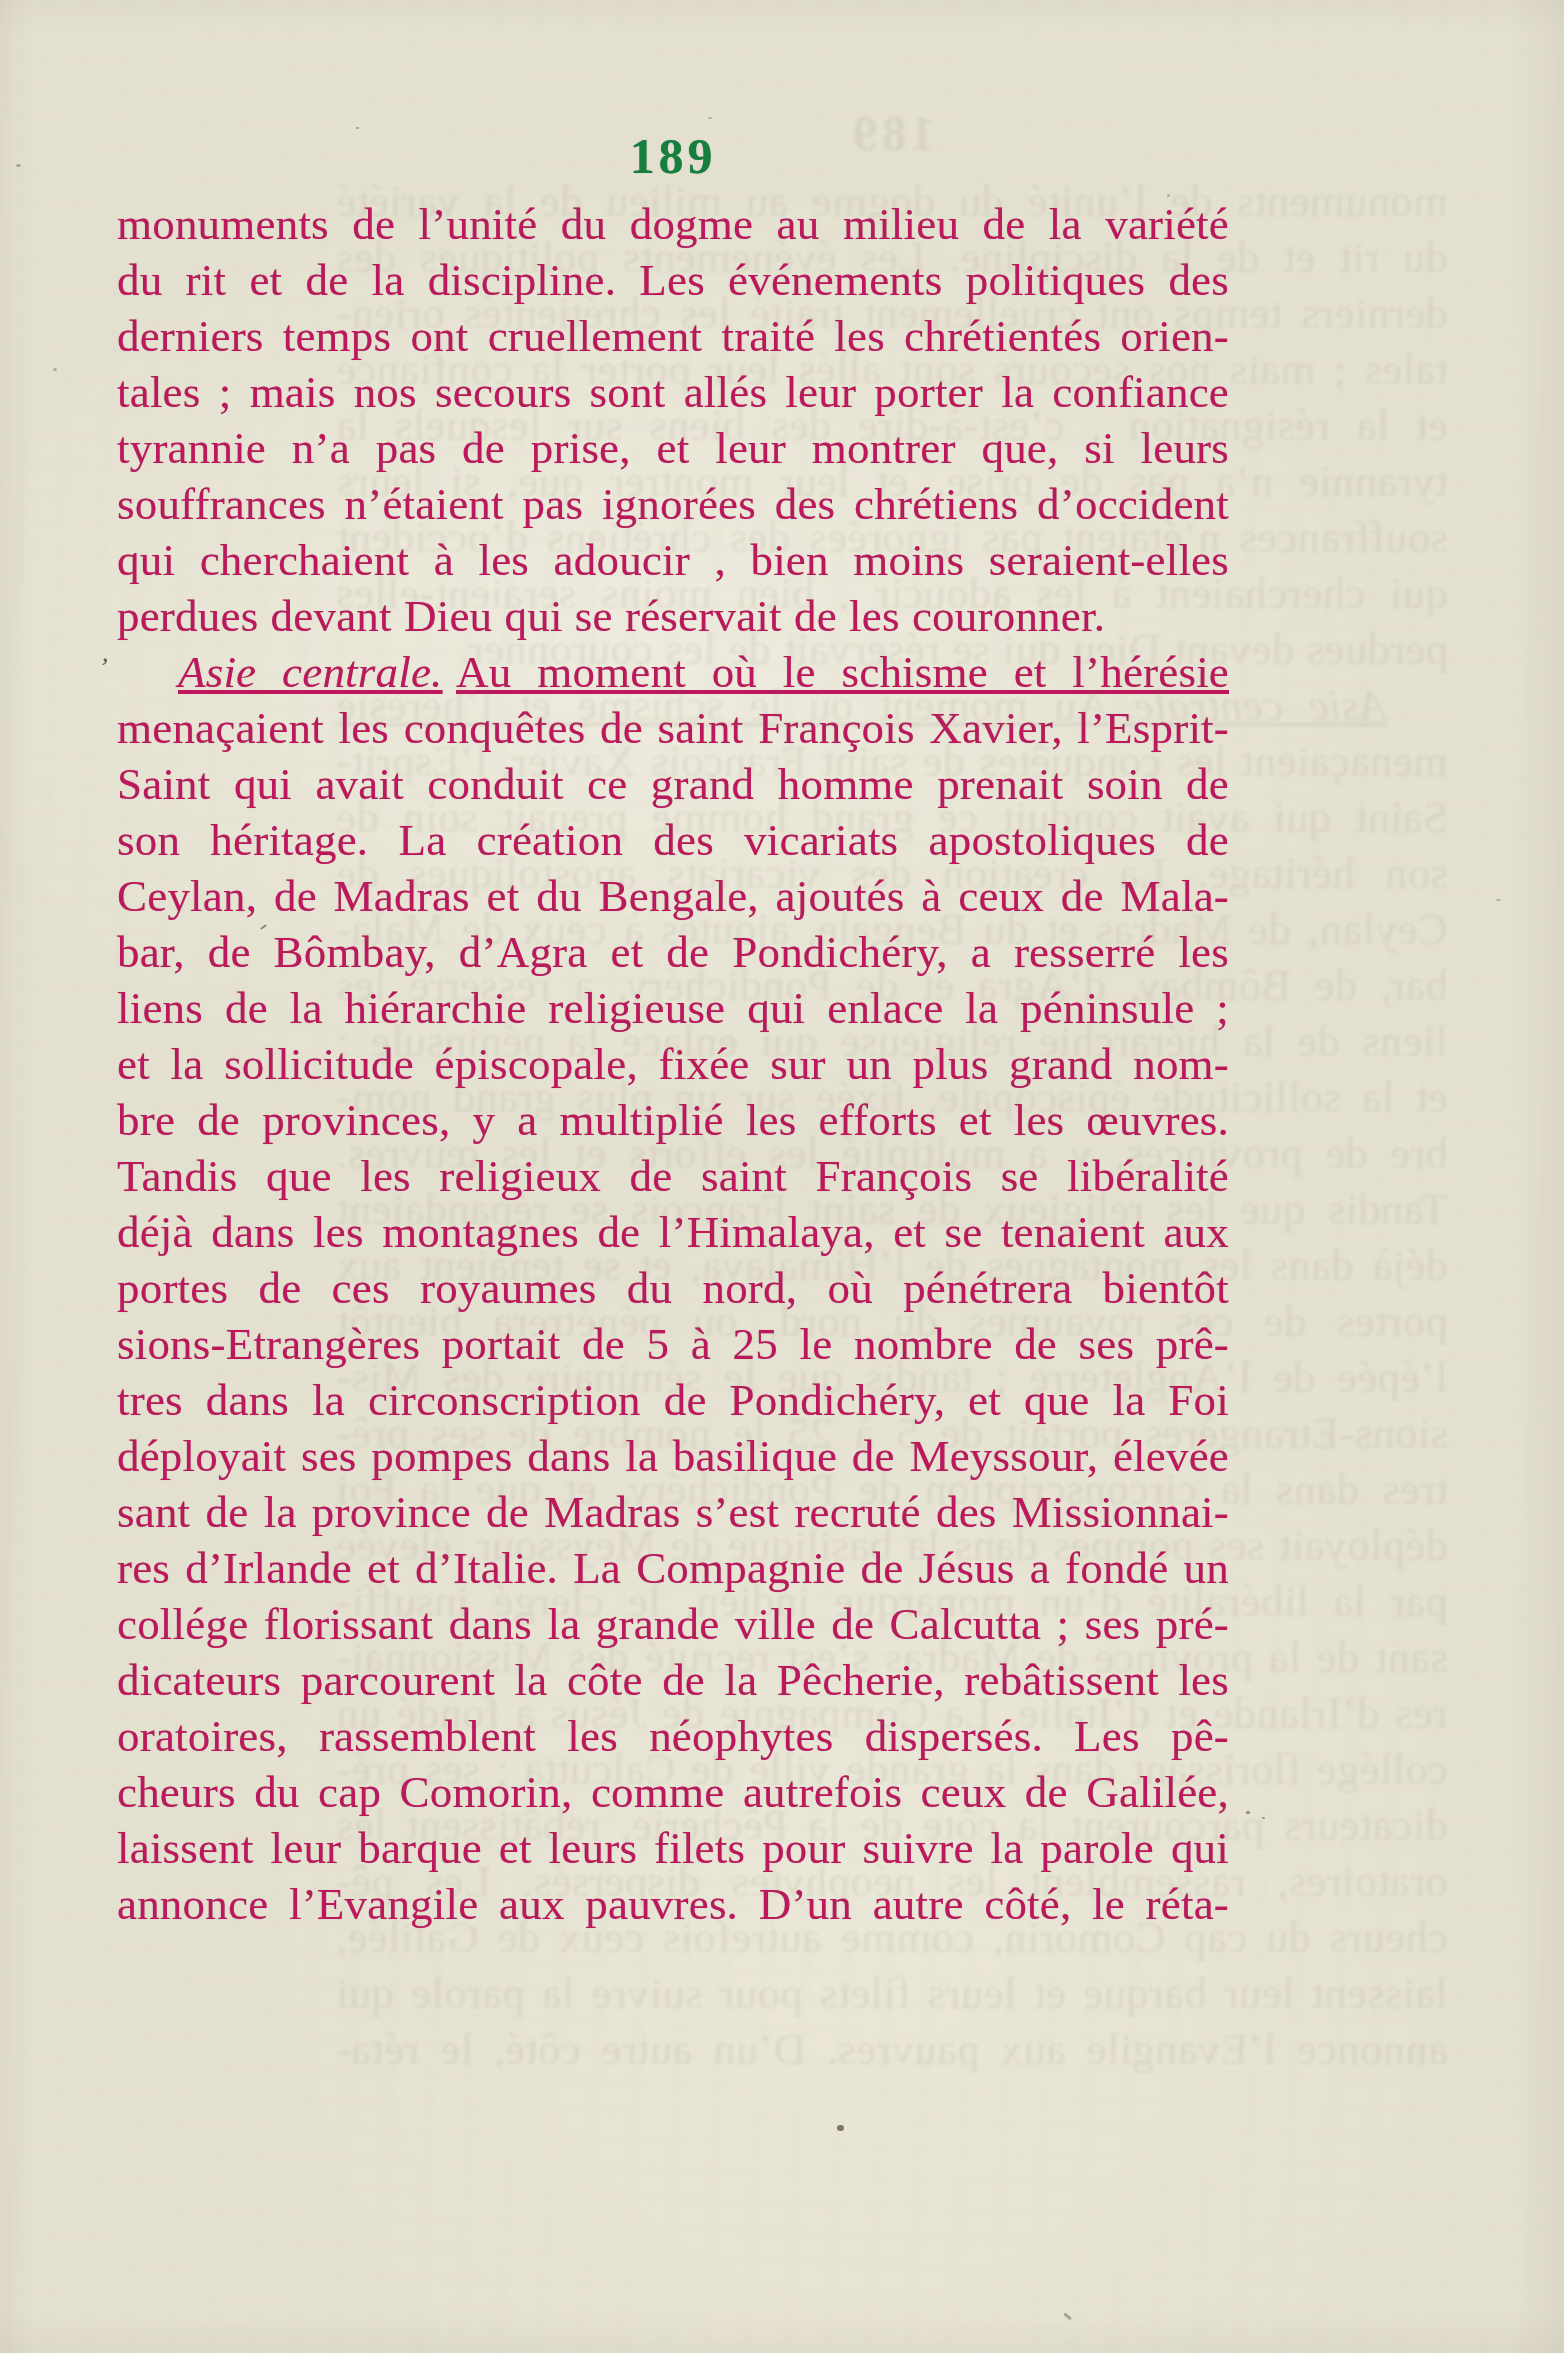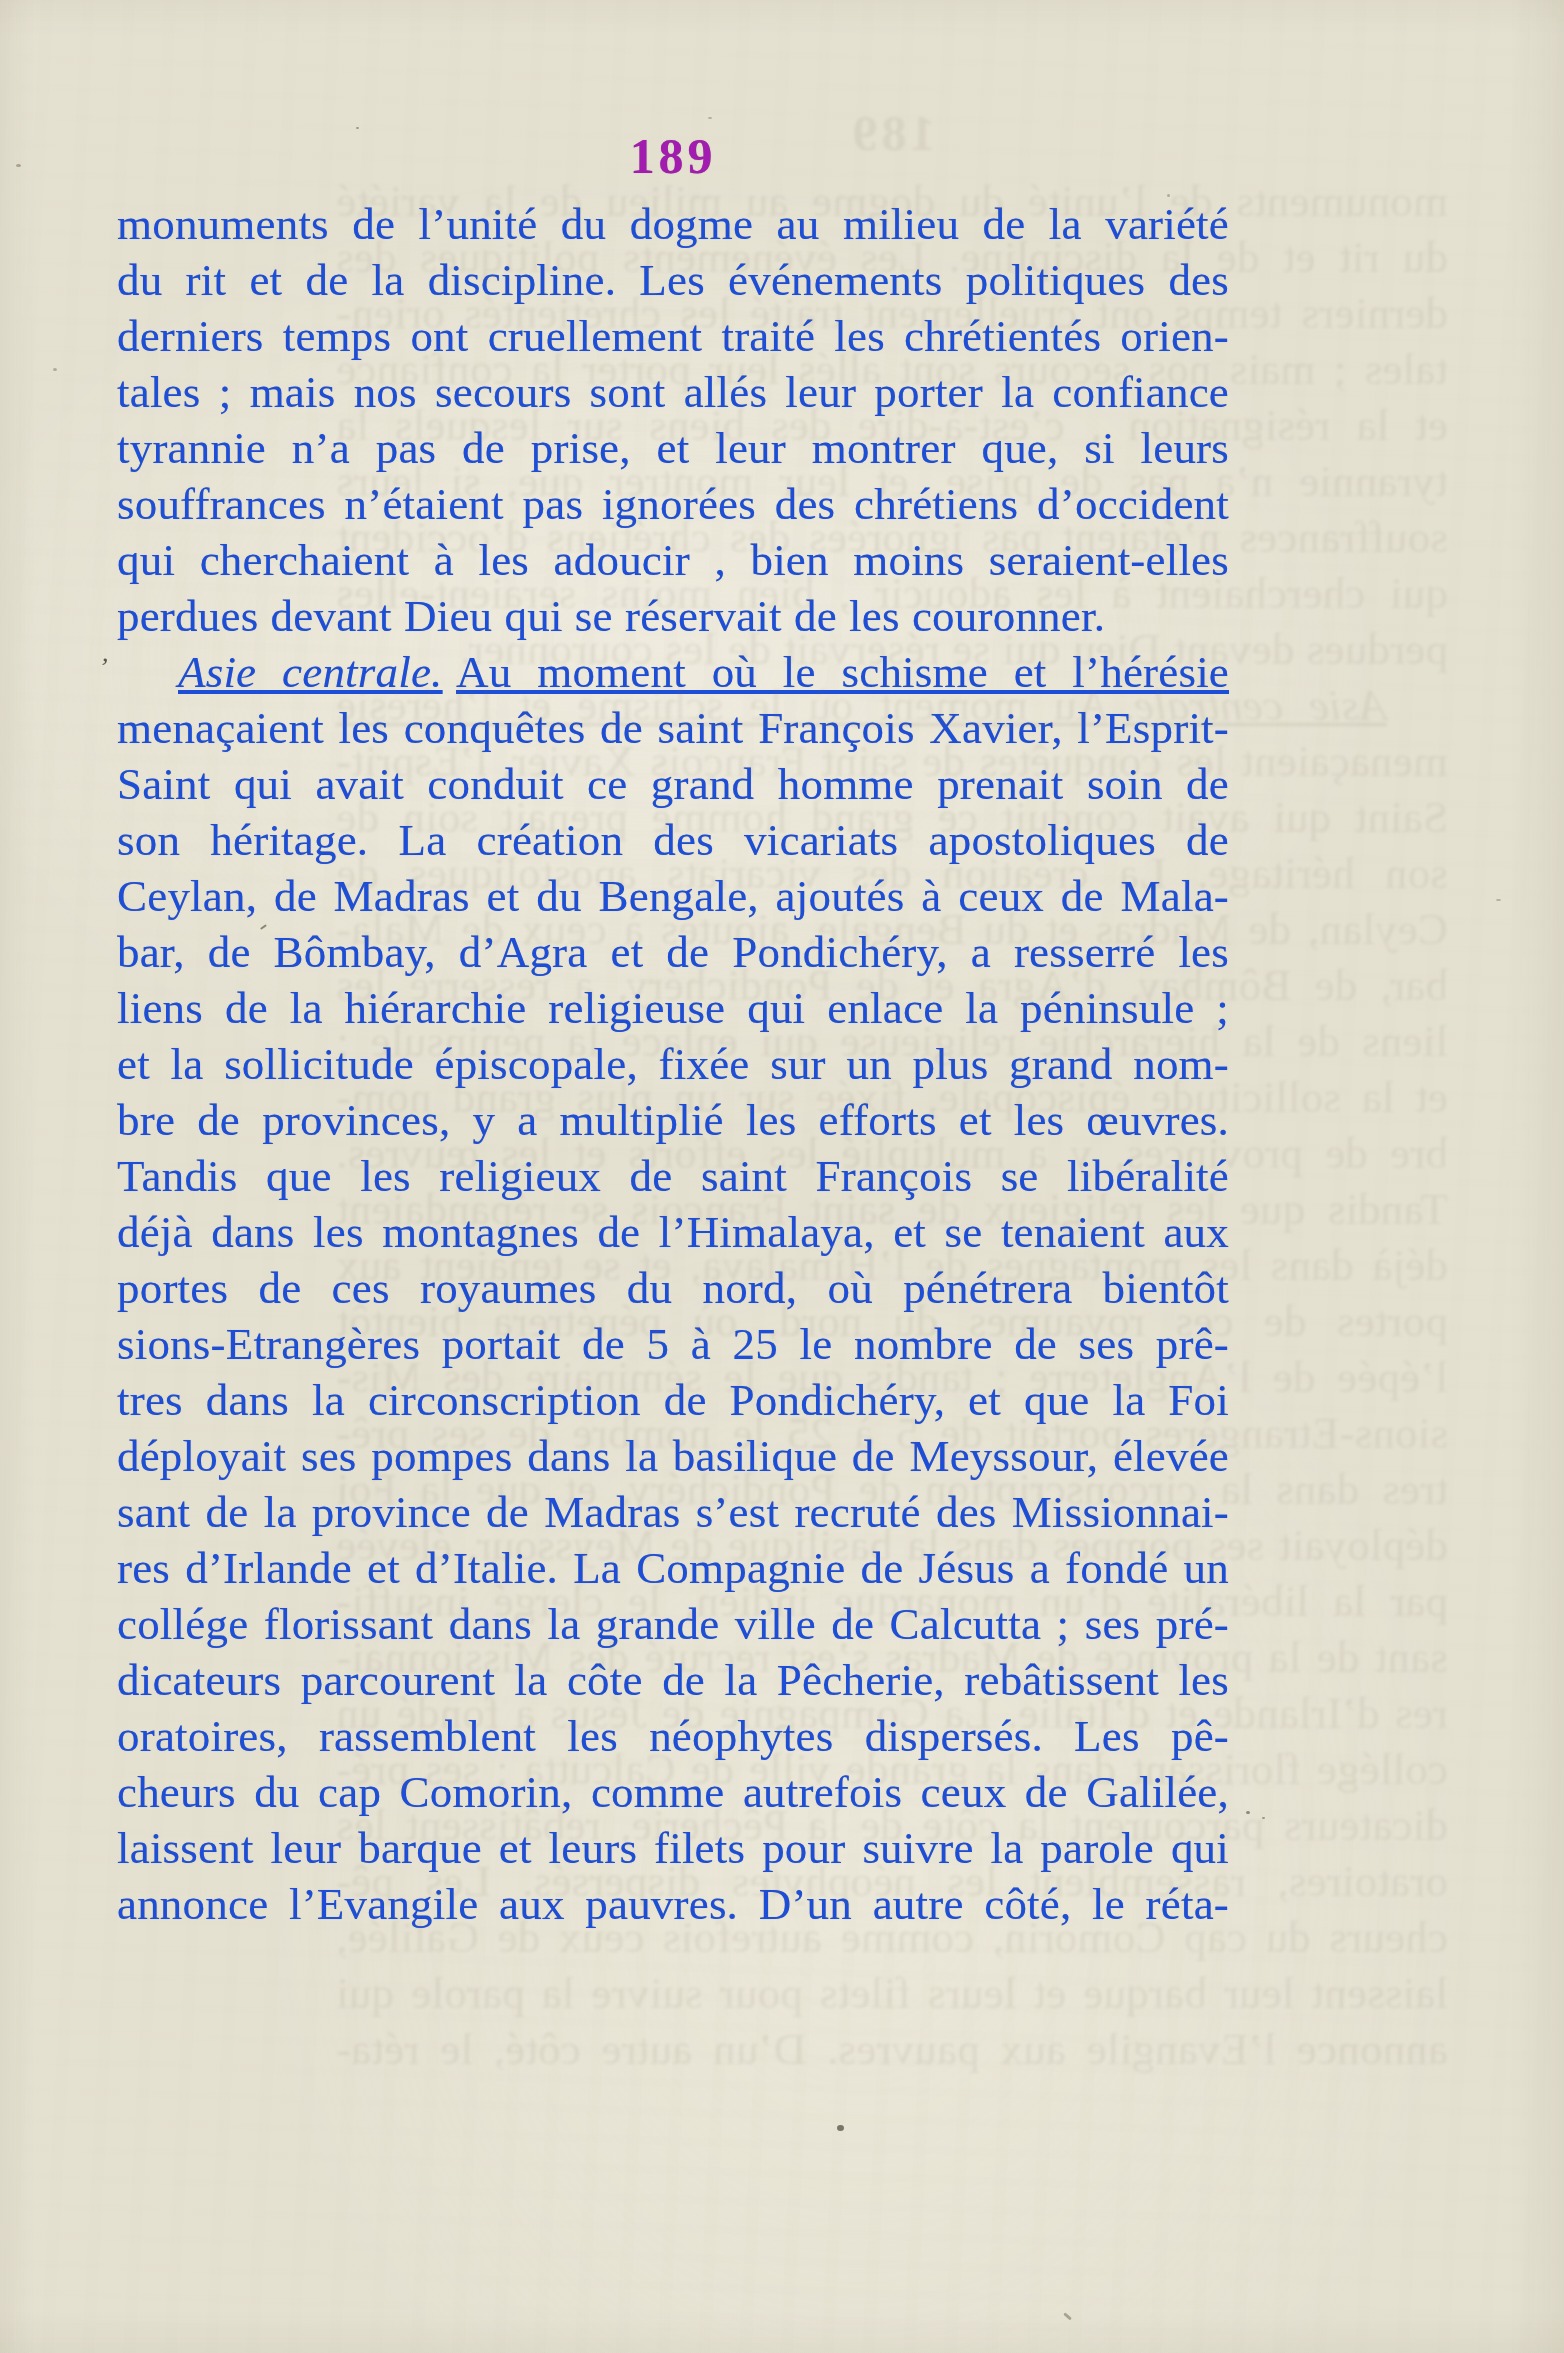--- a/index.html
+++ b/index.html
@@ -20,28 +20,28 @@
     position:absolute;inset:0;pointer-events:none;
     background:
       repeating-linear-gradient(93deg, rgba(203,198,180,0.09) 0 12.5px, rgba(0,0,0,0) 12.5px 41px),
       repeating-linear-gradient(2deg, rgba(220,216,200,0.10) 0 8.6px, rgba(0,0,0,0) 8.6px 29px);
     opacity:.55;
   }
   #content{position:absolute;inset:0;}
   .pagenum{
     position:absolute;left:117px;top:131px;width:1112px;
     text-align:center;font-size:50px;line-height:1;font-weight:600;
-    letter-spacing:3.9px;color:#a21caf;
+    letter-spacing:3.9px;color:#15803d;
     text-shadow:0 0 0.8px rgba(57,52,42,.45);
   }
   .textblock{
     position:absolute;left:117px;top:196px;width:1112px;
     font-size:45px;line-height:56px;
     letter-spacing:0.2px;word-spacing:0.8px;
-    color:#1d4ed8;
+    color:#be185d;
     text-shadow:0 0 0.8px rgba(62,57,46,.38);
   }
   .line{text-align:justify;text-align-last:justify;height:56px;white-space:normal;}
   .line.endpara{text-align-last:left;}
   .line.indent{padding-left:61px;box-sizing:border-box;text-decoration:underline;}
   .ital{font-style:italic;padding-right:.30em;}
   
   #ghost{
     position:absolute;inset:0;pointer-events:none;
     transform:scaleX(-1) translateY(-23.5px);

